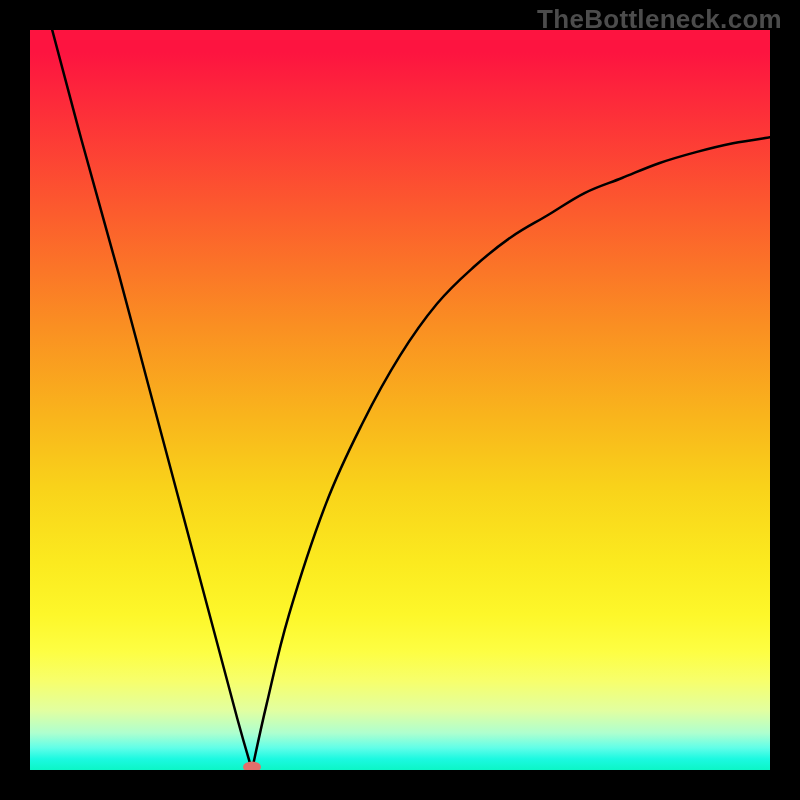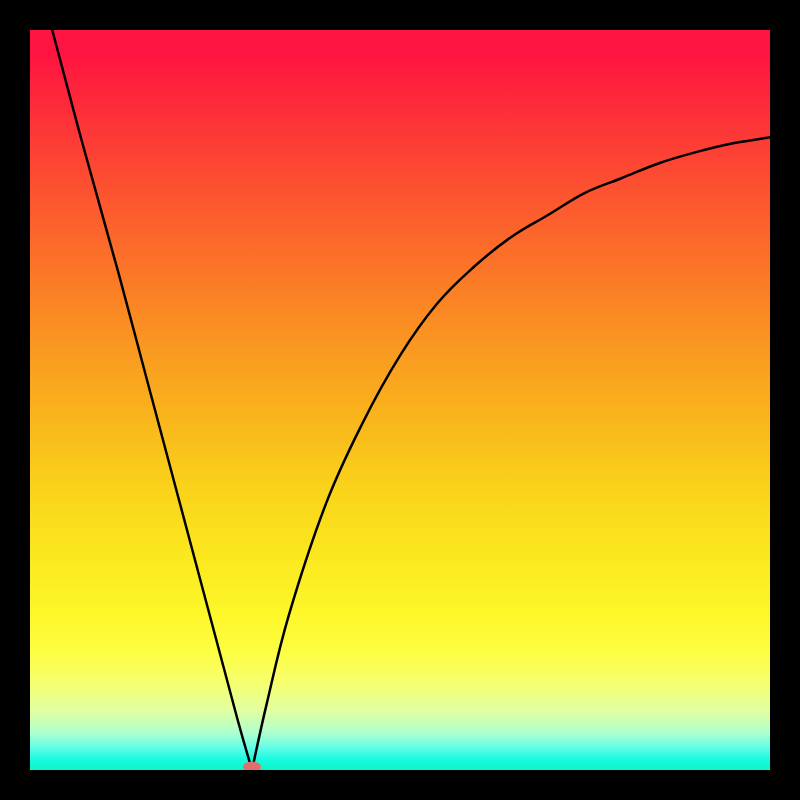--- a/index.html
+++ b/index.html
@@ -78,20 +78,21 @@
     border-radius: 50% / 50%;
     background: #e06f6b;
     transform: translate(-50%, -50%);
   }
 </style>
 </head>
 <body>
 
 <div class="frame">
 
+  <div class="watermark">TheBottleneck.com</div>
 
   <div class="plot-area">
     <div class="gradient"></div>
 
     <svg class="curve" viewBox="0 0 740 740" preserveAspectRatio="none">
       <path id="left-path" d="M 22.2 0 C 27.528 19.98, 39.812000000000005 67.04400000000001, 51.800000000000004 111 C 63.788000000000004 154.956, 76.812 200.244, 88.8 244.2 C 100.788 288.156, 107.744 315.24, 118.4 355.2 C 129.056 395.15999999999997, 137.344 426.24, 148 466.2 C 158.656 506.15999999999997, 166.944 537.24, 177.6 577.2 C 188.256 617.1600000000001, 199.20800000000003 658.8960000000001, 207.20000000000002 688.2 C 215.192 717.504, 219.336 730.676, 222 740"></path>
       <path id="right-path" d="M 222 740 C 224.66400000000002 728.012, 230.14000000000001 701.372, 236.8 673.4 C 243.46 645.428, 248.344 620.564, 259 584.6 C 269.656 548.6360000000001, 282.68 508.232, 296 473.6 C 309.32 438.968, 319.68 418.84000000000003, 333 392.20000000000005 C 346.32 365.56000000000006, 356.68 346.912, 370 325.59999999999997 C 383.32 304.28799999999995, 393.68000000000006 289.784, 407.00000000000006 273.8 C 420.32000000000005 257.81600000000003, 430.68 248.78799999999995, 444 236.79999999999995 C 457.32 224.81199999999995, 467.68 216.52400000000003, 481 207.20000000000005 C 494.32 197.87600000000006, 504.68 192.99200000000002, 518 185 C 531.32 177.00799999999998, 541.68 169.45999999999995, 555 162.79999999999995 C 568.32 156.13999999999996, 578.68 153.32799999999997, 592 148 C 605.32 142.67200000000003, 615.68 137.86200000000005, 629 133.20000000000005 C 642.32 128.53800000000004, 652.68 125.69640000000003, 666 122.10000000000002 C 679.32 118.50360000000002, 689.68 115.88400000000001, 703 113.22000000000003 C 716.32 110.55600000000004, 733.34 108.36560000000006, 740 107.30000000000007"></path>
     </svg>
 
     <div class="marker" id="marker" style="left: 222px; top: 737px; background: rgb(224, 111, 107);"></div>

